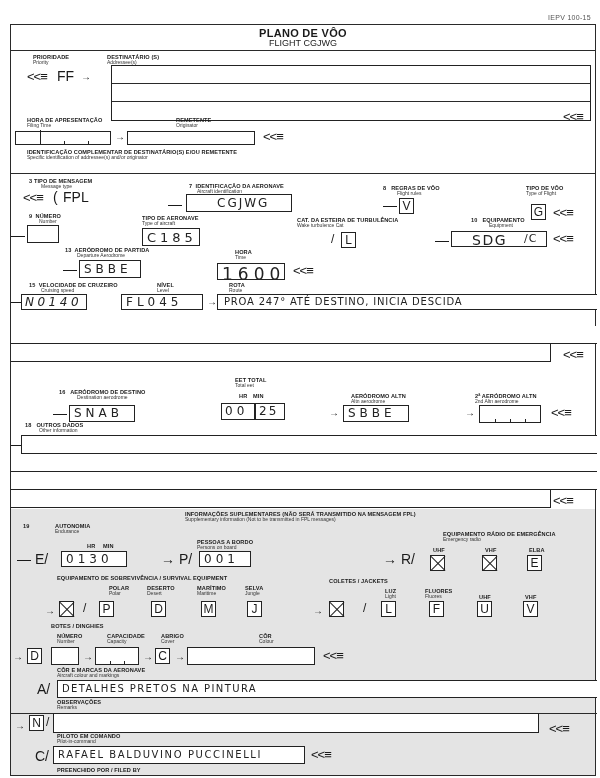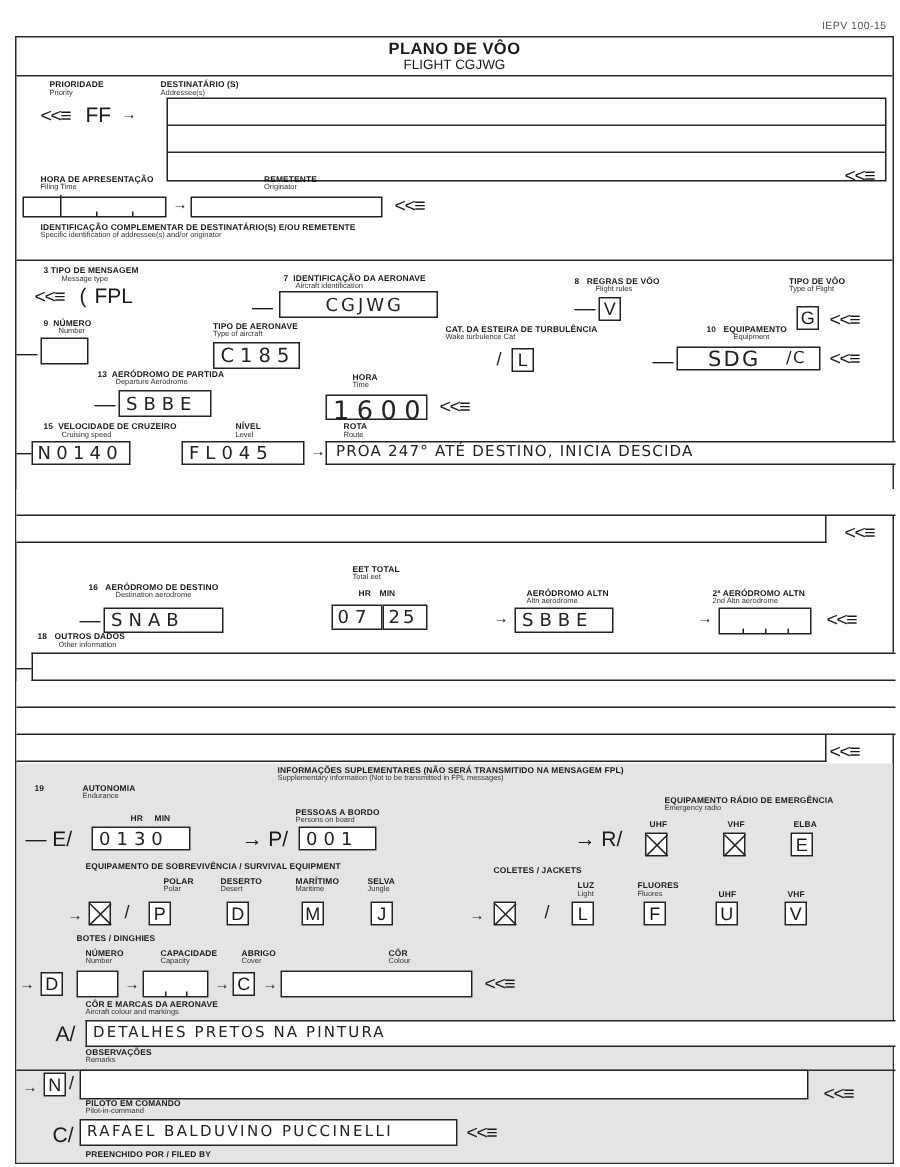--- a/index.html
+++ b/index.html
@@ -141,47 +141,47 @@
 
   <div class="lbl" style="left:18px;top:257px;"><span>15</span>&nbsp; <span>VELOCIDADE DE CRUZEIRO</span></div>
   <div class="sub" style="left:30px;top:263px;">Cruising speed</div>
   <div class="lbl" style="left:146px;top:257px;">NÍVEL</div>
   <div class="sub" style="left:146px;top:263px;">Level</div>
   <div class="lbl" style="left:218px;top:257px;">ROTA</div>
   <div class="sub" style="left:218px;top:263px;">Route</div>
 
   <div class="dash" style="left:0px;top:268px;">—</div>
   <div class="box" style="left:10px;top:269px;width:66px;height:16px;">
-    <span class="hand" style="left:3px;top:0px;letter-spacing:3.5px;">N0140</span>
+    <span class="hand" style="left:3px;top:0px;letter-spacing:3.5px;font-style:italic;">N0140</span>
   </div>
   <div class="box" style="left:110px;top:269px;width:82px;height:16px;">
     <span class="hand" style="left:4px;top:0px;letter-spacing:4px;text-align:right;">FL045</span>
   </div>
   <div class="arrow" style="left:196px;top:271px;">→</div>
 
   <div class="box" style="left:206px;top:269px;width:380px;height:16px;border-right:none;">
     <span class="hand-script" style="left:6px;top:1px;">PROA 247° ATÉ DESTINO, INICIA DESCIDA</span>
   </div>
   <div class="box" style="left:0px;top:301px;width:586px;height:18px;border-left:none;border-right:none;border-top:none;"></div>
   <div class="box" style="left:0px;top:319px;width:540px;height:18px;border-left:none;border-top:none;"></div>
   <div class="end-mark" style="left:552px;top:322px;">&lt;&lt;≡</div>
 
   <div class="lbl" style="left:48px;top:364px;"><span>16</span>&nbsp;&nbsp; <span>AERÓDROMO DE DESTINO</span></div>
   <div class="sub" style="left:66px;top:370px;">Destination aerodrome</div>
   <div class="dash" style="left:42px;top:380px;">—</div>
-  <div class="box" style="left:58px;top:380px;width:80px;height:17px;">
+  <div class="box" style="left:58px;top:380px;width:66px;height:17px;">
     <span class="hand" style="left:4px;top:0px;letter-spacing:4px;">SNAB</span>
   </div>
 
   <div class="lbl" style="left:224px;top:352px;">EET TOTAL</div>
   <div class="sub" style="left:224px;top:358px;">Total eet</div>
   <div class="lbl" style="left:228px;top:368px;">HR</div>
   <div class="lbl" style="left:242px;top:368px;">MIN</div>
   <div class="box" style="left:210px;top:378px;width:34px;height:17px;">
-    <span class="hand" style="left:3px;top:0px;letter-spacing:4px;">07</span>
+    <span class="hand" style="left:3px;top:0px;letter-spacing:4px;">00</span>
   </div>
   <div class="box" style="left:244px;top:378px;width:30px;height:17px;">
     <span class="hand" style="left:3px;top:0px;letter-spacing:2px;">25</span>
   </div>
 
   <div class="lbl" style="left:340px;top:368px;">AERÓDROMO ALTN</div>
   <div class="sub" style="left:340px;top:374px;">Altn aerodrome</div>
   <div class="arrow" style="left:318px;top:382px;">→</div>
   <div class="box" style="left:332px;top:380px;width:66px;height:17px;">
     <span class="hand" style="left:4px;top:0px;letter-spacing:4px;">SBBE</span>

